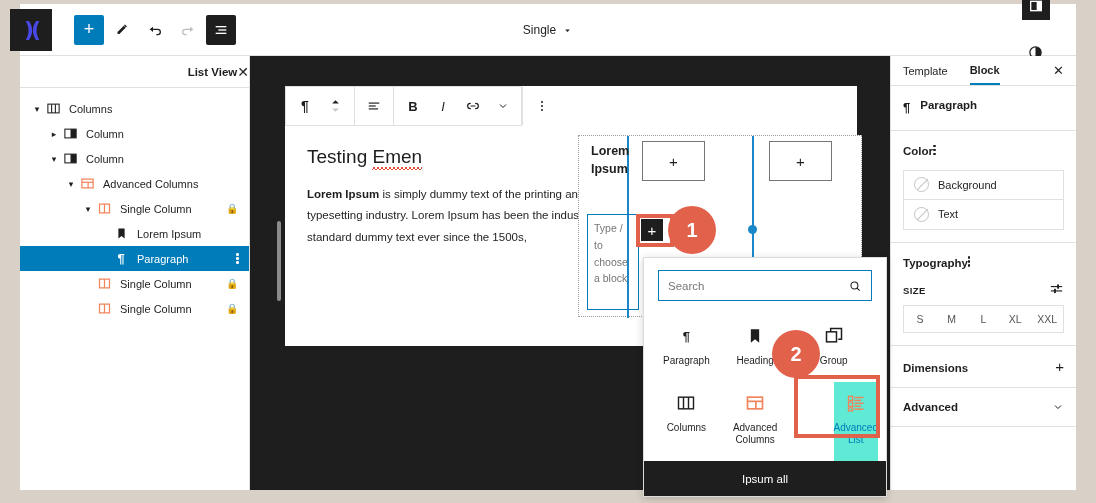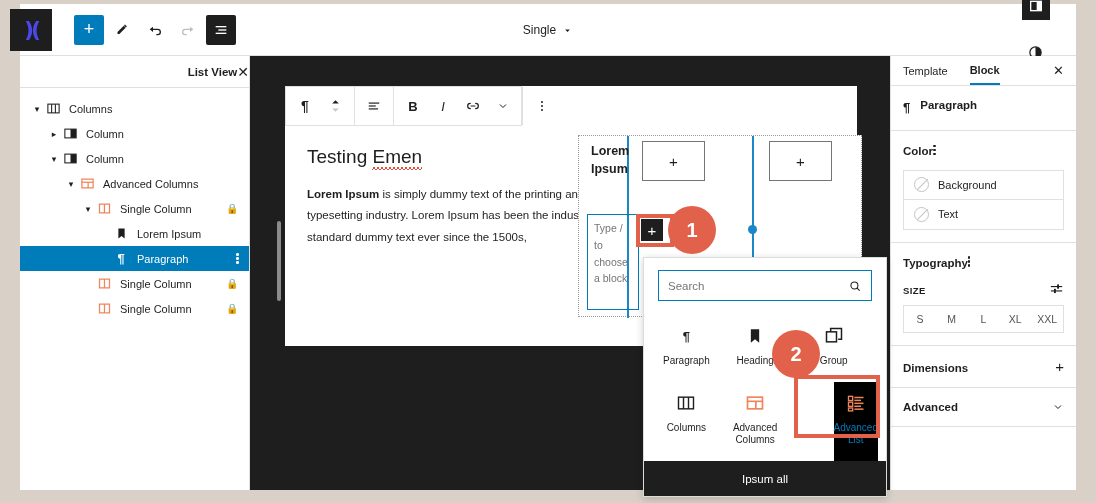--- a/index.html
+++ b/index.html
@@ -150,21 +150,21 @@
   .ins-grid{
     flex:1; display:grid; grid-template-columns:repeat(3,1fr);
     padding:4px 8px 0; gap:0;
   }
   .ins-cell{
     display:flex; flex-direction:column; align-items:center; justify-content:flex-start;
     padding-top:10px; cursor:pointer; position:relative;
   }
   .ins-ico{ height:22px; display:flex; align-items:center; justify-content:center; margin-bottom:8px;}
   .ins-lbl{ font-size:10px; color:#1e1e1e; text-align:center; line-height:1.25;}
-  .ins-cell.highlight{ background:#000000;margin-left:44px; }
+  .ins-cell.highlight{ background:#5eead4;margin-left:44px; }
   .ins-cell.highlight .ins-lbl{ color:#007cba; }
   .hl-ring{
     position:absolute; left:794px; top:375px; width:86px; height:63px;
     border:4px solid #e2614a; z-index:22; pointer-events:none;
   }
   .ins-browse{
     height:35px; background:#1e1e1e; color:#fff; display:flex; align-items:center;
     justify-content:center; font-size:11.5px; cursor:pointer;
   }
 

